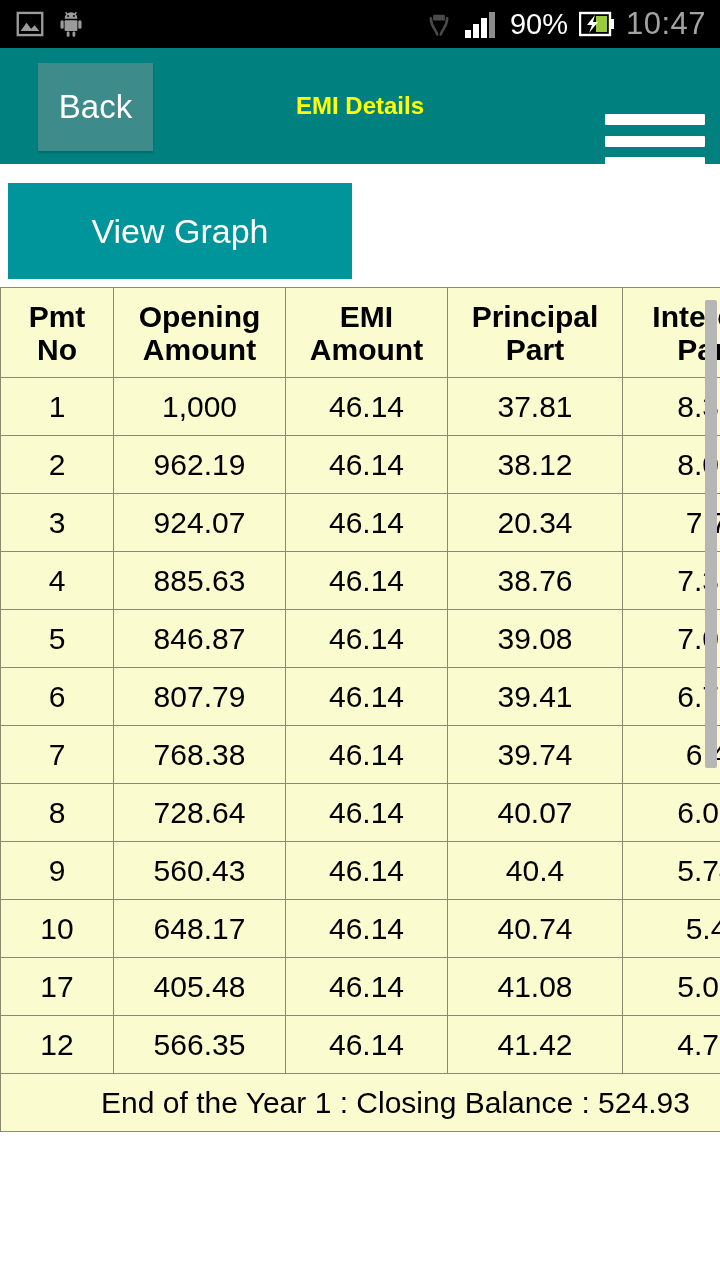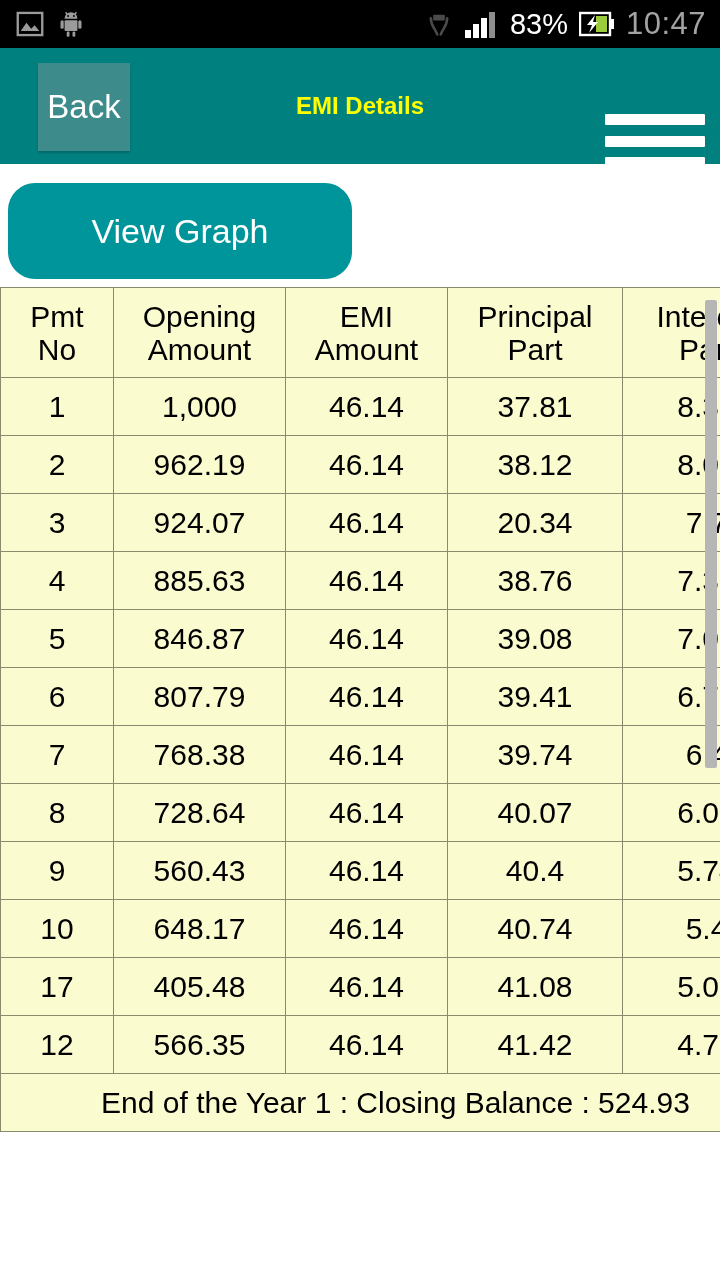--- a/index.html
+++ b/index.html
@@ -28,21 +28,21 @@
   .ic { display: block; }
 
   
   .appbar {
     position: absolute; top: 48px; left: 0;
     width: 720px; height: 116px;
     background: #00807f;
   }
   .back-btn {
     position: absolute; left: 38px; top: 15px;
-    width: 92px; height: 88px;
+    width: 115px; height: 88px;
     background: #3d8b8b;
     border: none;
     color: #ffffff; font-size: 33px;
     display: flex; align-items: center; justify-content: center;
     box-shadow: 0 2px 2px rgba(0,0,0,0.18);
     cursor: pointer;
   }
   .appbar-title {
     position: absolute; left: 0; top: 0;
     width: 720px; height: 116px;
@@ -64,21 +64,21 @@
     width: 720px; height: 104px;
   }
   .act-btn {
     position: absolute; top: 7px; height: 96px;
     background: #00959a;
     border: none; color: #ffffff;
     font-size: 34px;
     display: flex; align-items: center; justify-content: center;
     cursor: pointer;
   }
-  .act-graph { left: 8px; width: 344px; border-radius: 27px; }
+  .act-graph { left: 8px; width: 344px; }
   .act-save  { left: 368px; width: 352px; }
 
   
   .table-wrap {
     position: absolute; top: 287px; left: 0;
     width: 720px; height: 845px;
     overflow: hidden;
     background: #ffffff;
   }
   table.emi {
@@ -96,21 +96,21 @@
   table.emi th, table.emi td {
     border: 1px solid #8a8a6e;
     background: #fbfbd0;
     text-align: center;
     color: #000000;
     padding: 0;
   }
   table.emi th {
     height: 90px;
     font-size: 30px;
-    font-weight: normal;
+    font-weight: bold;
     line-height: 1.1;
     vertical-align: middle;
   }
   table.emi td {
     height: 58px;
     font-size: 30px;
     font-weight: normal;
     vertical-align: middle;
   }
   td.year-summary {
@@ -161,21 +161,21 @@
       <svg class="ic" width="30" height="28" viewBox="0 0 24 24">
         <rect x="7" y="4" width="10" height="5" rx="1" fill="#4a4a4a"></rect>
         <path d="M5 7 C5 14 9 16 10.5 21 M19 7 C19 14 15 16 13.5 21" stroke="#4a4a4a" stroke-width="2.2" fill="none" stroke-linecap="round"></path>
       </svg>
       <svg class="ic" width="34" height="28" viewBox="0 0 34 28">
         <rect x="0" y="20" width="6" height="8" fill="#ffffff"></rect>
         <rect x="8" y="14" width="6" height="14" fill="#ffffff"></rect>
         <rect x="16" y="8" width="6" height="20" fill="#ffffff"></rect>
         <rect x="24" y="2" width="6" height="26" fill="#8d8d8d"></rect>
       </svg>
-      <span class="sb-pct">83%</span>
+      <span class="sb-pct">90%</span>
       <svg class="ic" width="36" height="26" viewBox="0 0 36 26">
         <rect x="1" y="2" width="30" height="22" fill="none" stroke="#ffffff" stroke-width="2.4"></rect>
         <rect x="31.5" y="8" width="3.5" height="10" fill="#ffffff"></rect>
         <rect x="17" y="5" width="11" height="16" fill="#9ccc3c"></rect>
         <path d="M16 4 L8 14 L13 14 L10 22 L19 11 L14 11 Z" fill="#ffffff"></path>
       </svg>
       <span class="sb-clock">10:47</span>
     </div>
   </div>
 

